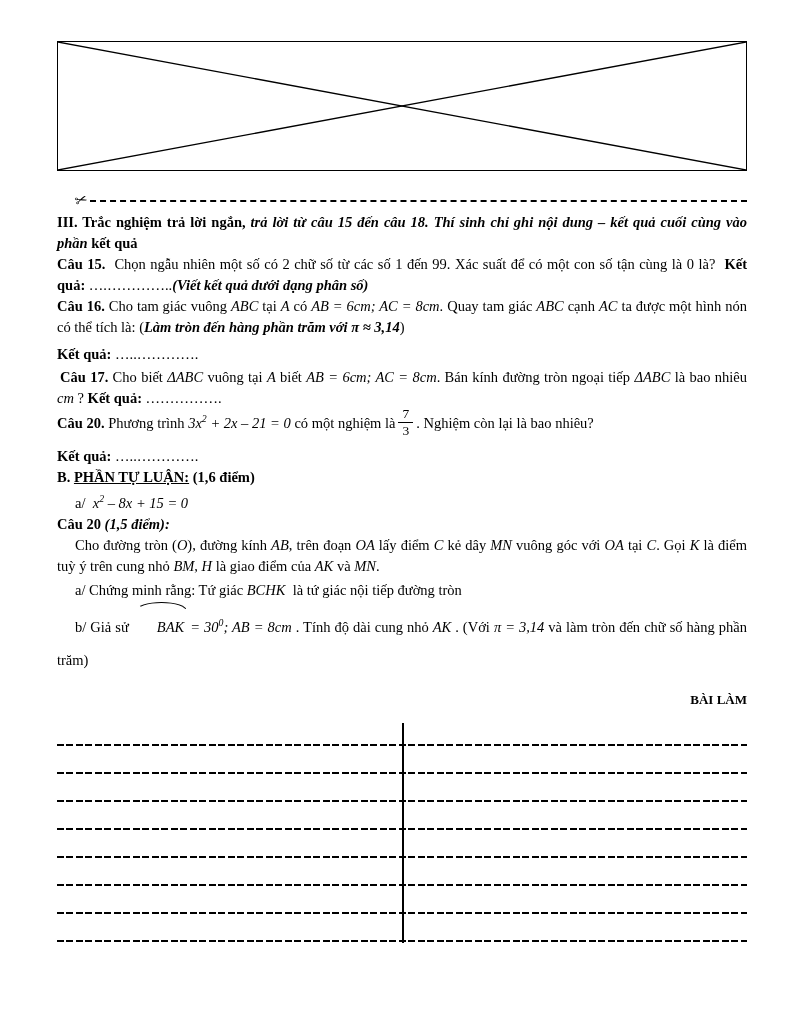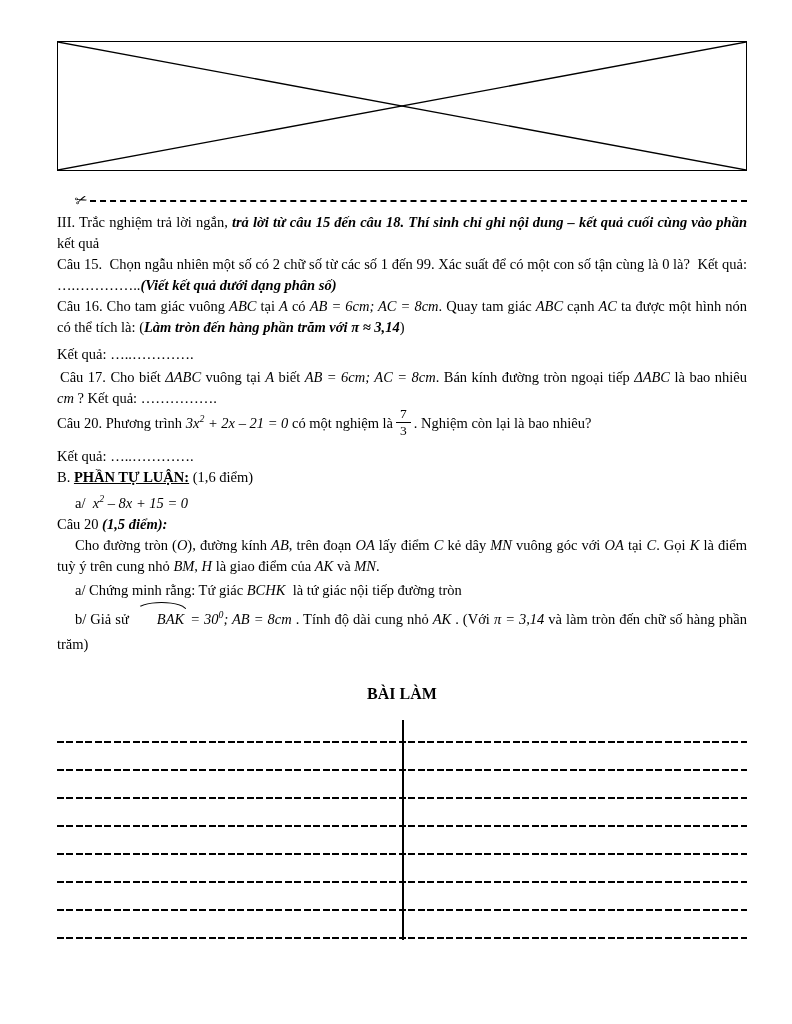--- a/index.html
+++ b/index.html
@@ -28,35 +28,35 @@
   .kq{margin-top:6px;text-align:left;}
   .q17{margin-top:2px;text-indent:3px;}
   .q18{margin-bottom:4px;}
   .q19a{margin-top:5px;text-indent:18px;text-align:left;}
   .ind{text-indent:18px;}
   .q19b{margin-top:3px;}
   .q20a{margin-top:3px;text-align:left;}
   .q20b{margin-top:4px;}
   
   .seg-r{}
-  .seg-b{font-weight:normal;}
+  .seg-b{font-weight:bold;}
   .seg-i{font-style:italic;font-weight:bold;}
   .seg-bi{font-weight:bold;font-style:italic;}
   .seg-m{font-style:italic;}
   .seg-bu{font-weight:bold;text-decoration:underline;}
   .seg-sup{font-style:italic;font-size:0.68em;vertical-align:super;line-height:0;}
   .seg-frac{display:inline-block;vertical-align:middle;text-align:center;font-style:normal;line-height:1.05;font-size:13.5px;margin:0 3px;position:relative;top:-2px;}
   .frac-n{display:block;border-bottom:1.2px solid #000;padding:0 4px 1px;}
   .frac-d{display:block;padding:1px 4px 0;}
-  .seg-arc{position:relative;font-style:italic;display:inline-block;padding:4px 2px;font-family:Liberation Serif, serif;}
+  .seg-arc{position:relative;font-style:italic;display:inline-block;padding:12px 2px;font-family:Liberation Serif, serif;}
   .seg-arc::before{content:"";position:absolute;left:-1px;right:-1px;top:-3px;height:7px;
     border:1.4px solid transparent;border-top-color:#000;
     border-radius:50% 50% 0 0 / 100% 100% 0 0;}
   
-  .bai-lam{margin-top:28px;text-align:center;font-weight:bold;font-size:16px;}
+  .bai-lam{margin-top:18px;text-align:right;font-weight:bold;font-size:13px;}
   .answer-sheet{position:relative;height:230px;margin-top:3px;}
   .answer-lines{padding-top:21px;}
   .answer-line{height:2px;margin-bottom:26px;
     background:repeating-linear-gradient(90deg,#000 0 7px,transparent 7px 9.5px);}
   .col-divider{position:absolute;left:50%;top:0;width:1.5px;height:220px;background:#000;}
 </style>
 </head>
 <body>
 
 <div class="page">

